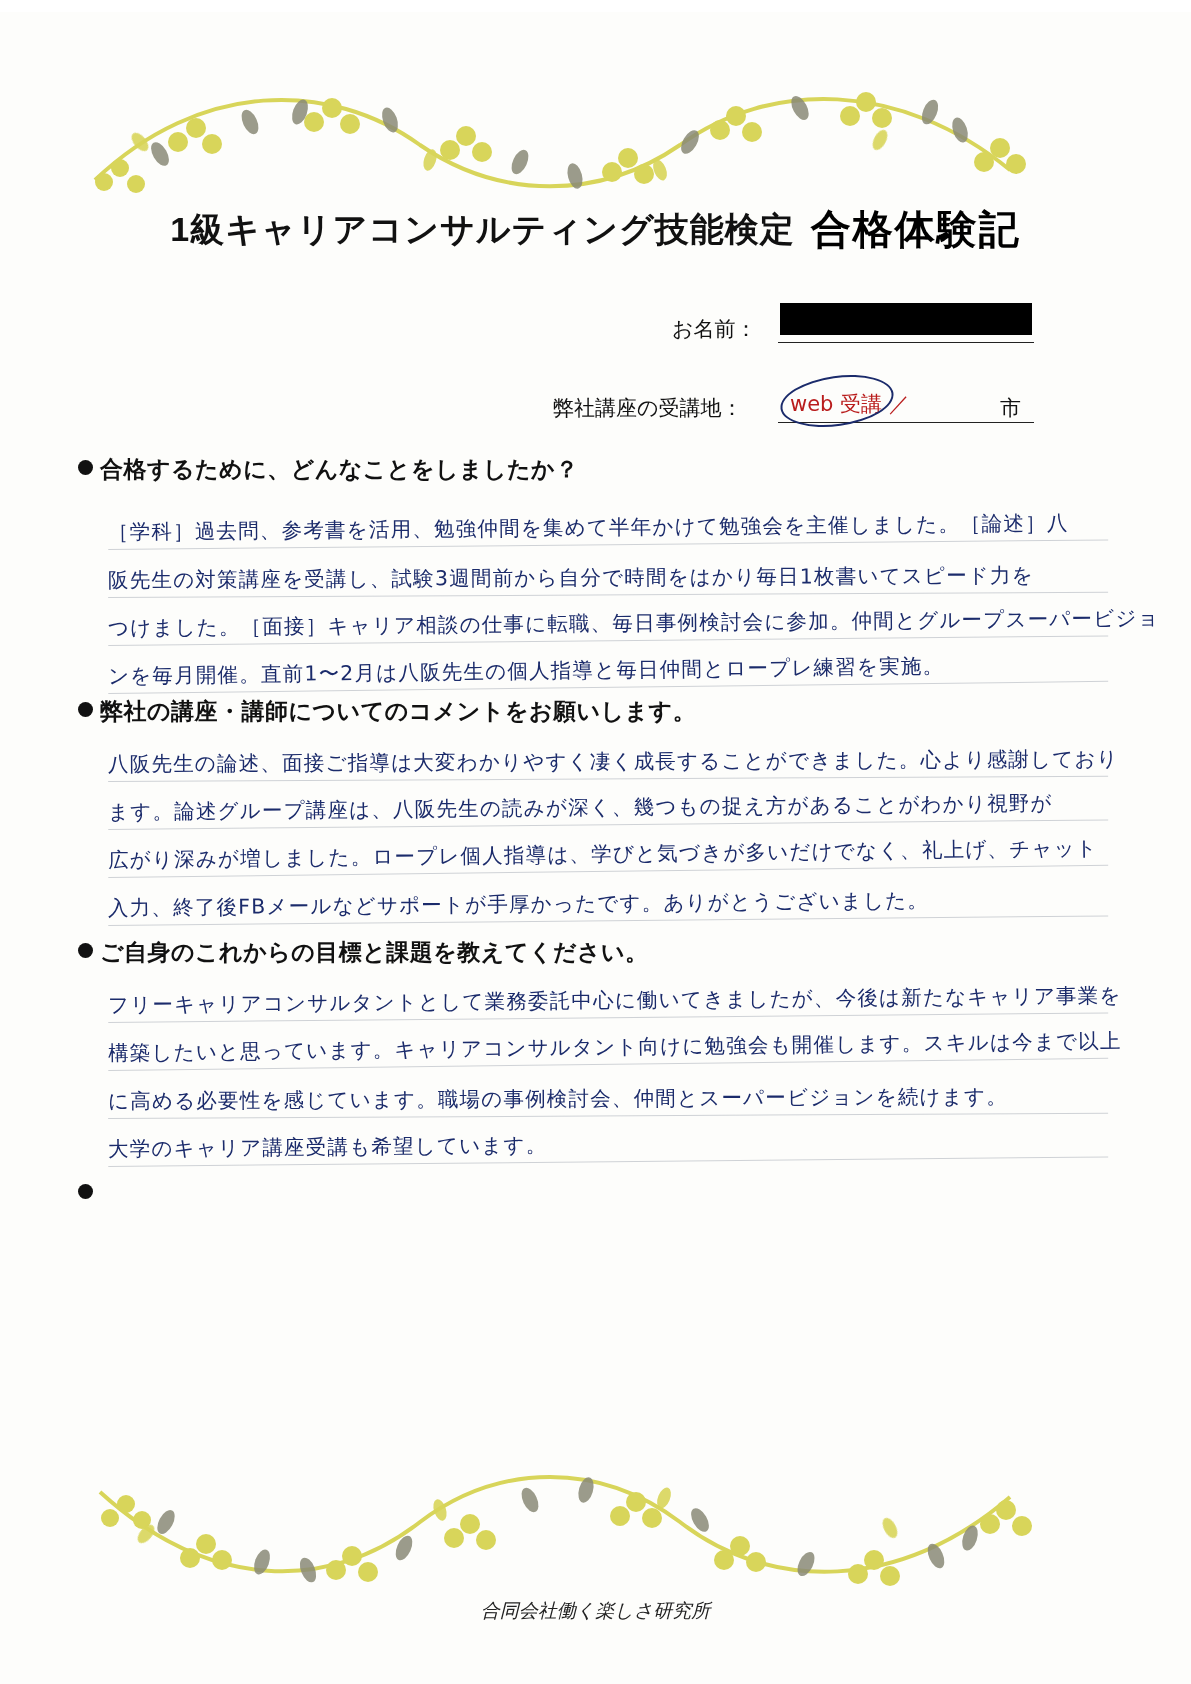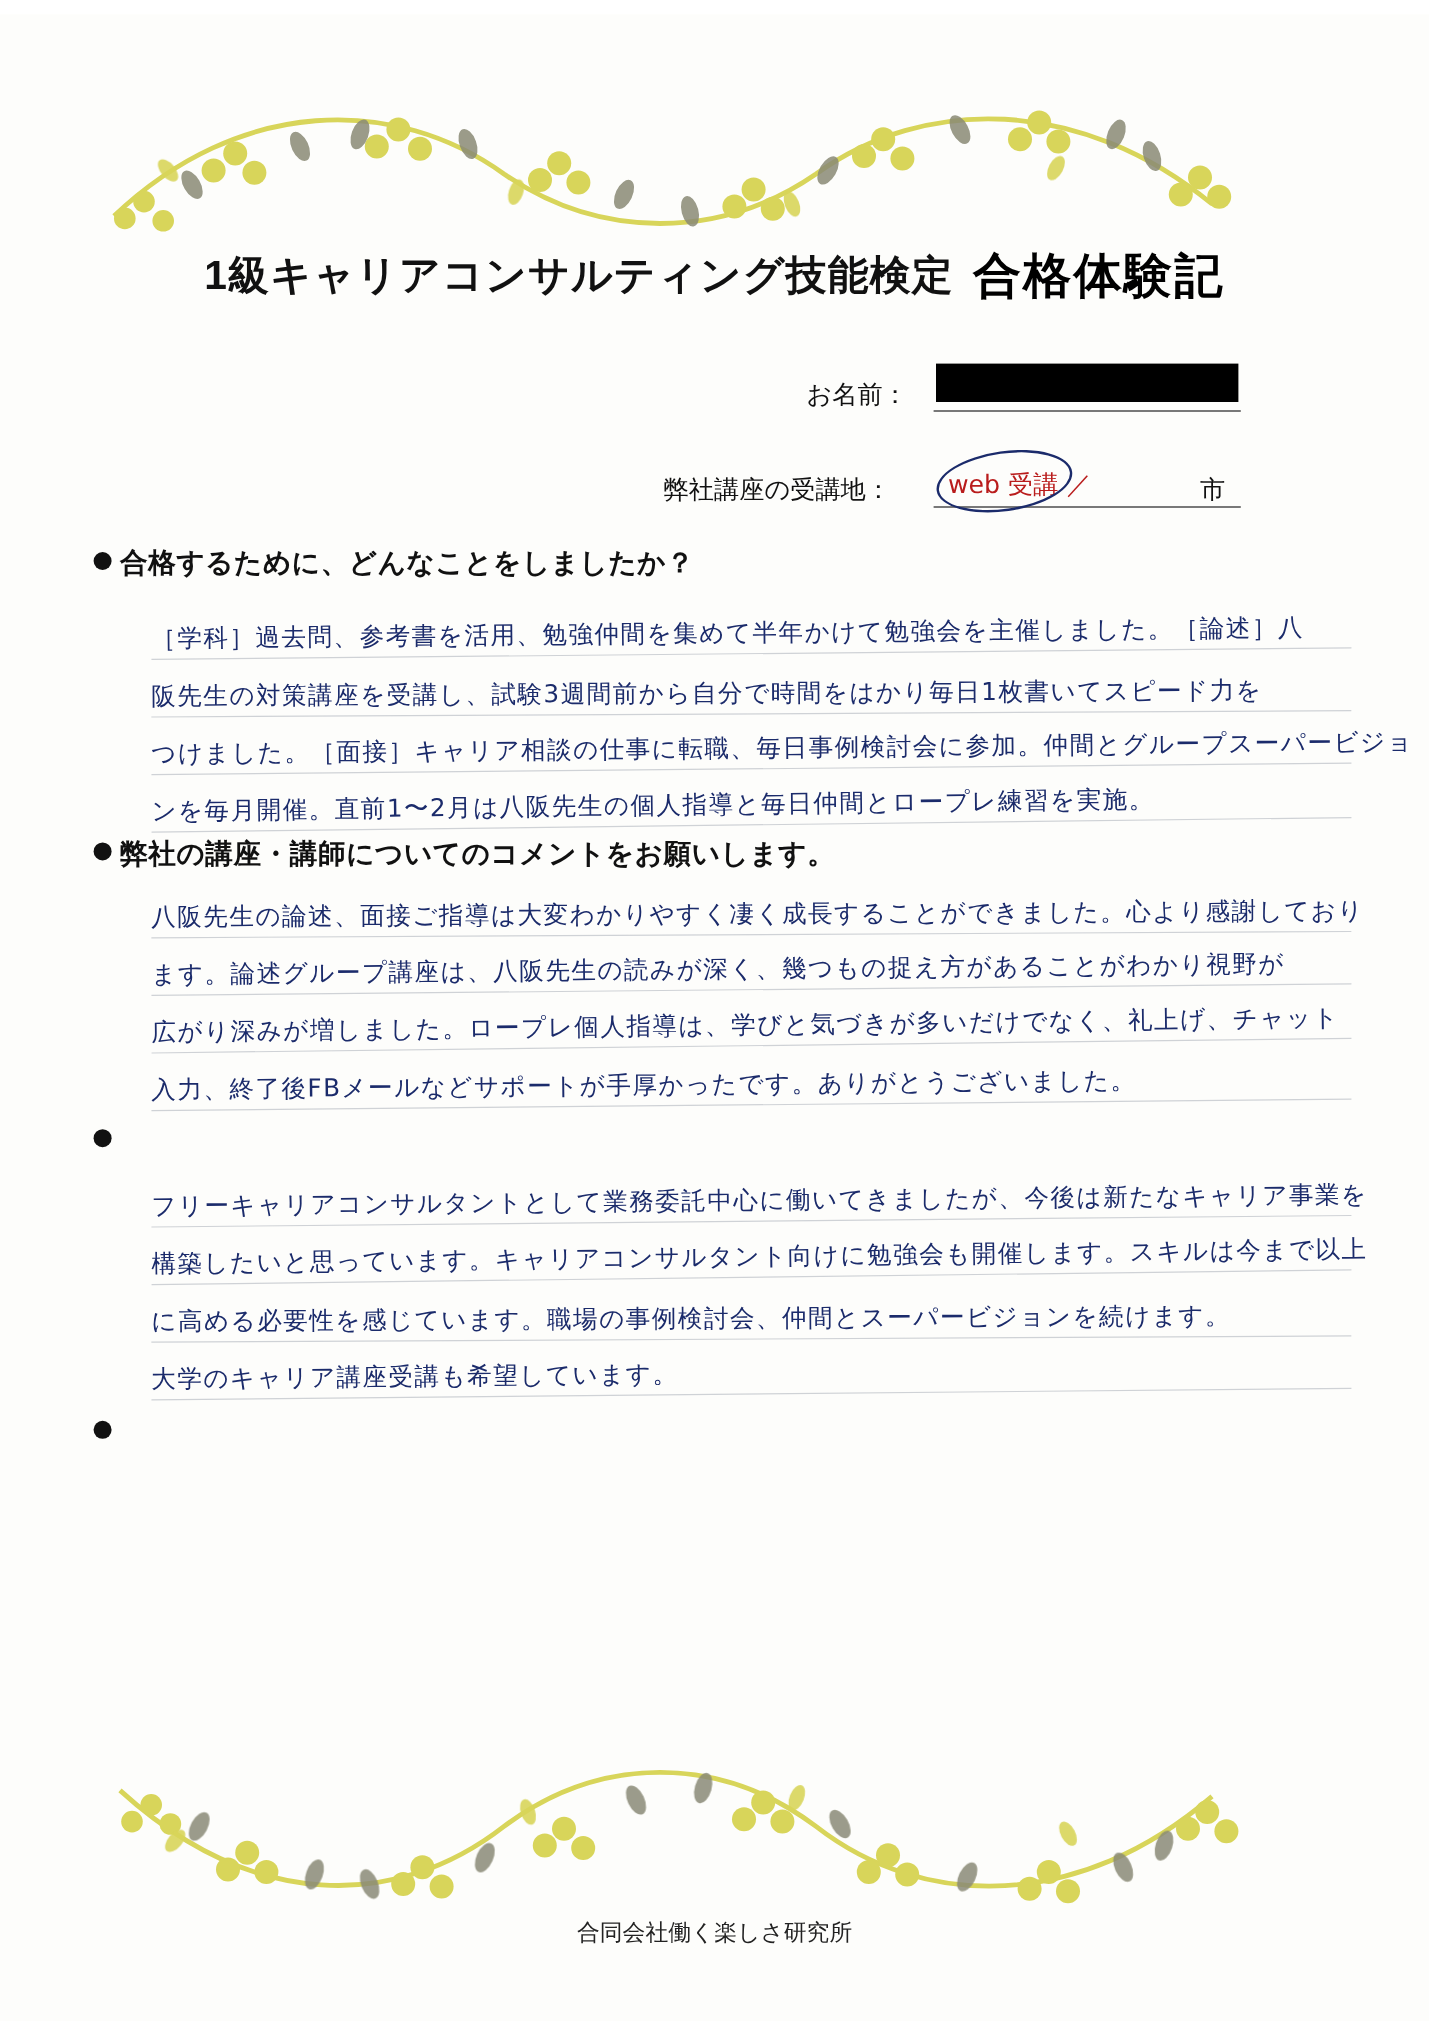--- a/index.html
+++ b/index.html
@@ -97,21 +97,21 @@
     height: 15px;
     border-radius: 50%;
     background: #111;
     margin-right: 7px;
     vertical-align: 2px;
   }
 
   
   .answer {
     position: absolute;
-    left: 126px;
+    left: 108px;
     width: 1000px;
   }
   .answer .line {
     position: relative;
     height: 48px;
     border-bottom: 1px solid #cfd2d6;
     font-family: "DejaVu Sans", sans-serif;
     font-size: 20.5px;
     color: #1b2b6b;
     letter-spacing: 1.2px;
@@ -126,20 +126,21 @@
 
   
   .footer {
     position: absolute;
     top: 1586px;
     left: 0;
     width: 1191px;
     text-align: center;
     font-size: 19px;
     color: #222;
+    font-style: italic;
   }
 </style>
 </head>
 <body>
 
 <div class="page">
 
   <svg class="vine vine-top" viewBox="0 0 1191 160" preserveAspectRatio="none">
     <path d="M95 130 C 200 30, 330 30, 420 95 C 500 150, 600 150, 680 95 C 770 30, 900 30, 1010 120" fill="none" stroke="#d8d55a" stroke-width="4"></path>
     <g fill="#d8d55a">
@@ -216,21 +217,21 @@
     <span class="bullet"></span><span>弊社の講座・講師についてのコメントをお願いします。</span>
   </div>
   <div class="answer" style="top:722px;">
     <div class="line tilt2">八阪先生の論述、面接ご指導は大変わかりやすく凄く成長することができました。心より感謝しており</div>
     <div class="line tilt1">ます。論述グループ講座は、八阪先生の読みが深く、幾つもの捉え方があることがわかり視野が</div>
     <div class="line tilt3">広がり深みが増しました。ロープレ個人指導は、学びと気づきが多いだけでなく、礼上げ、チャット</div>
     <div class="line tilt1">入力、終了後FBメールなどサポートが手厚かったです。ありがとうございました。</div>
   </div>
 
   <div class="q" style="top:925px;">
-    <span class="bullet"></span>
+    <span class="bullet"></span><span>ご自身のこれからの目標と課題を教えてください。</span>
   </div>
   <div class="answer" style="top:963px;">
     <div class="line tilt1">フリーキャリアコンサルタントとして業務委託中心に働いてきましたが、今後は新たなキャリア事業を</div>
     <div class="line tilt3">構築したいと思っています。キャリアコンサルタント向けに勉強会も開催します。スキルは今まで以上</div>
     <div class="line tilt2">に高める必要性を感じています。職場の事例検討会、仲間とスーパービジョンを続けます。</div>
     <div class="line tilt1">大学のキャリア講座受講も希望しています。</div>
   </div>
 
   <div class="q" style="top:1168px;">
     <span class="bullet"></span>

